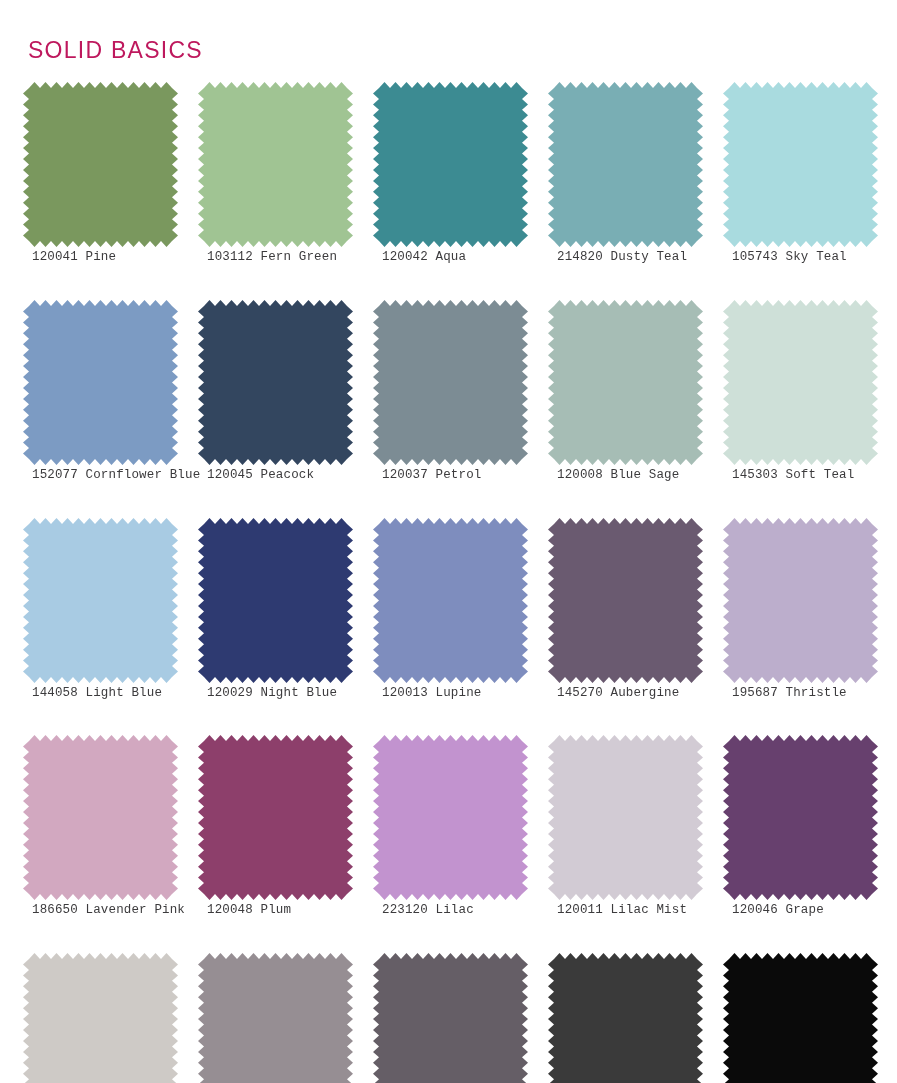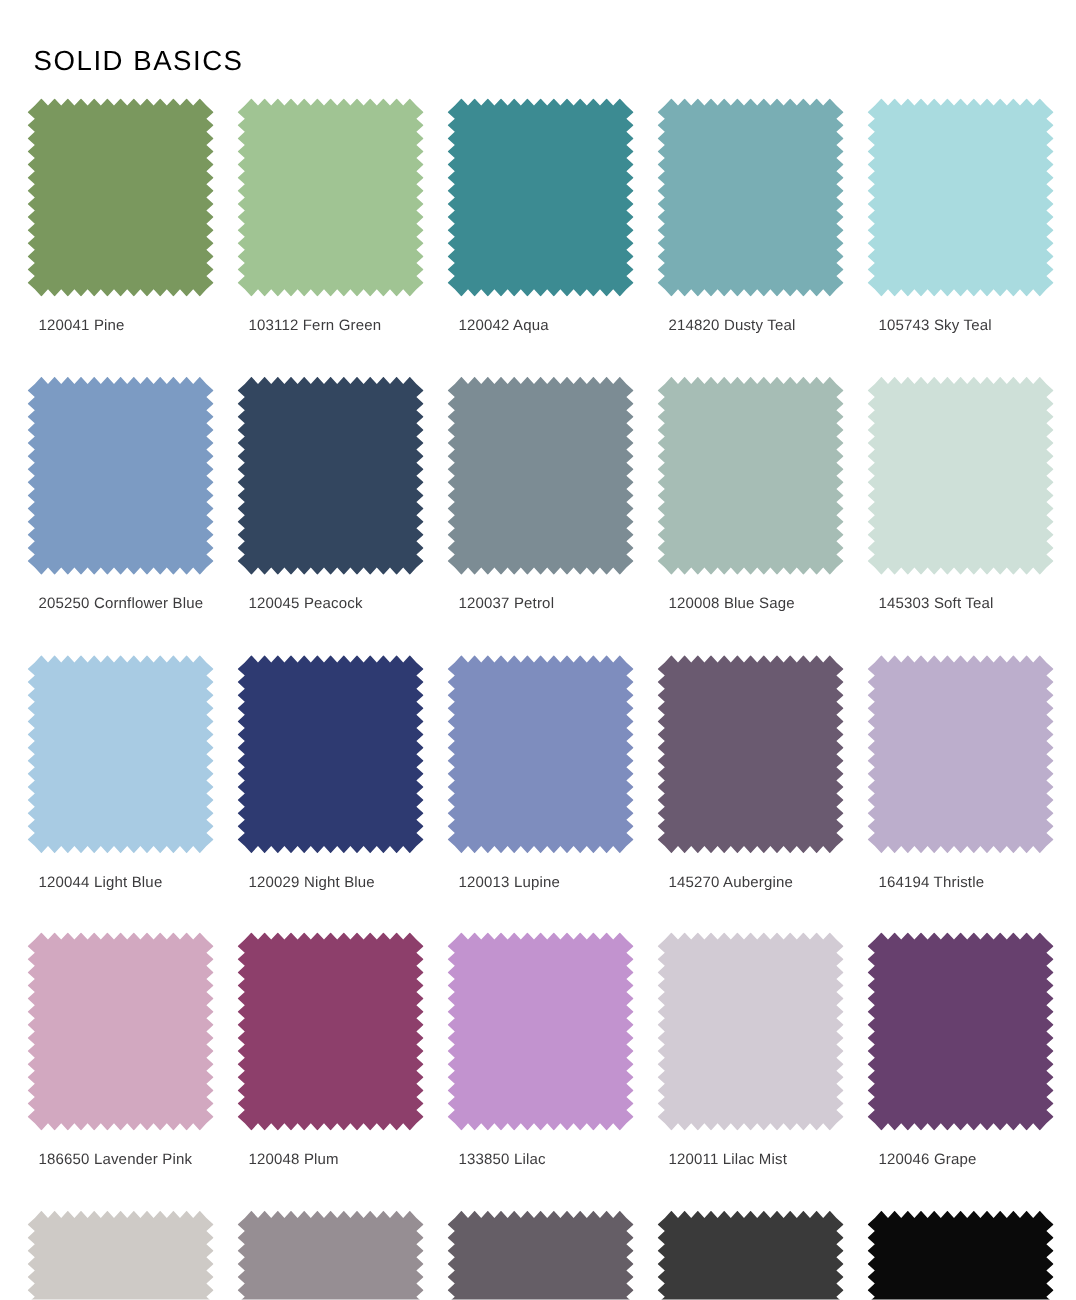--- a/index.html
+++ b/index.html
@@ -24,21 +24,21 @@
     background: #ffffff;
   }
 
   .page-title {
     position: absolute;
     left: 28px;
     top: 22px;
     font-size: 23px;
     font-weight: 300;
     letter-spacing: 0.055em;
-    color: #000000;
+    color: #be185d;
     font-family: "Liberation Sans", sans-serif;
     white-space: nowrap;
   }
 
   .swatch-grid {
     position: absolute;
     left: 23px;
     top: 82px;
     width: 856px;
     display: grid;
@@ -58,29 +58,29 @@
     display: block;
   }
 
   .swatch-chip svg {
     display: block;
     width: 155px;
     height: 165px;
   }
 
   .swatch-label {
-    margin-top: 18px;
+    margin-top: 4px;
     padding-left: 9px;
     font-size: 12.5px;
     font-weight: 400;
     letter-spacing: 0.012em;
     color: #3c3b3d;
     line-height: 1.1;
     white-space: nowrap;
-    font-family: Liberation Sans, sans-serif;
+    font-family: Liberation Mono, monospace;
   }
 </style>
 </head>
 <body>
 
 <div class="page">
 
   <h1 class="page-title">SOLID BASICS</h1>
 
   <div class="swatch-grid">
@@ -123,21 +123,21 @@
           </svg>
         </div>
         <div class="swatch-label">105743 Sky Teal</div>
       </div>
       <div class="swatch-cell">
         <div class="swatch-chip">
           <svg viewBox="0 0 155 165" width="155" height="165">
             <path d="M6.00,6.00 L11.50,0.00 L17.00,6.00 L22.50,0.00 L28.00,6.00 L33.50,0.00 L39.00,6.00 L44.50,0.00 L50.00,6.00 L55.50,0.00 L61.00,6.00 L66.50,0.00 L72.00,6.00 L77.50,0.00 L83.00,6.00 L88.50,0.00 L94.00,6.00 L99.50,0.00 L105.00,6.00 L110.50,0.00 L116.00,6.00 L121.50,0.00 L127.00,6.00 L132.50,0.00 L138.00,6.00 L143.50,0.00 L149.00,6.00 L155.00,11.46 L149.00,16.93 L155.00,22.39 L149.00,27.86 L155.00,33.32 L149.00,38.79 L155.00,44.25 L149.00,49.71 L155.00,55.18 L149.00,60.64 L155.00,66.11 L149.00,71.57 L155.00,77.04 L149.00,82.50 L155.00,87.96 L149.00,93.43 L155.00,98.89 L149.00,104.36 L155.00,109.82 L149.00,115.29 L155.00,120.75 L149.00,126.21 L155.00,131.68 L149.00,137.14 L155.00,142.61 L149.00,148.07 L155.00,153.54 L149.00,159.00 L143.50,165.00 L138.00,159.00 L132.50,165.00 L127.00,159.00 L121.50,165.00 L116.00,159.00 L110.50,165.00 L105.00,159.00 L99.50,165.00 L94.00,159.00 L88.50,165.00 L83.00,159.00 L77.50,165.00 L72.00,159.00 L66.50,165.00 L61.00,159.00 L55.50,165.00 L50.00,159.00 L44.50,165.00 L39.00,159.00 L33.50,165.00 L28.00,159.00 L22.50,165.00 L17.00,159.00 L11.50,165.00 L6.00,159.00 L0.00,153.54 L6.00,148.07 L0.00,142.61 L6.00,137.14 L0.00,131.68 L6.00,126.21 L0.00,120.75 L6.00,115.29 L0.00,109.82 L6.00,104.36 L0.00,98.89 L6.00,93.43 L0.00,87.96 L6.00,82.50 L0.00,77.04 L6.00,71.57 L0.00,66.11 L6.00,60.64 L0.00,55.18 L6.00,49.71 L0.00,44.25 L6.00,38.79 L0.00,33.32 L6.00,27.86 L0.00,22.39 L6.00,16.93 L0.00,11.46 Z" fill="#7c9bc3" shape-rendering="geometricPrecision"></path>
           </svg>
         </div>
-        <div class="swatch-label">205250 Cornflower Blue</div>
+        <div class="swatch-label">152077 Cornflower Blue</div>
       </div>
       <div class="swatch-cell">
         <div class="swatch-chip">
           <svg viewBox="0 0 155 165" width="155" height="165">
             <path d="M6.00,6.00 L11.50,0.00 L17.00,6.00 L22.50,0.00 L28.00,6.00 L33.50,0.00 L39.00,6.00 L44.50,0.00 L50.00,6.00 L55.50,0.00 L61.00,6.00 L66.50,0.00 L72.00,6.00 L77.50,0.00 L83.00,6.00 L88.50,0.00 L94.00,6.00 L99.50,0.00 L105.00,6.00 L110.50,0.00 L116.00,6.00 L121.50,0.00 L127.00,6.00 L132.50,0.00 L138.00,6.00 L143.50,0.00 L149.00,6.00 L155.00,11.46 L149.00,16.93 L155.00,22.39 L149.00,27.86 L155.00,33.32 L149.00,38.79 L155.00,44.25 L149.00,49.71 L155.00,55.18 L149.00,60.64 L155.00,66.11 L149.00,71.57 L155.00,77.04 L149.00,82.50 L155.00,87.96 L149.00,93.43 L155.00,98.89 L149.00,104.36 L155.00,109.82 L149.00,115.29 L155.00,120.75 L149.00,126.21 L155.00,131.68 L149.00,137.14 L155.00,142.61 L149.00,148.07 L155.00,153.54 L149.00,159.00 L143.50,165.00 L138.00,159.00 L132.50,165.00 L127.00,159.00 L121.50,165.00 L116.00,159.00 L110.50,165.00 L105.00,159.00 L99.50,165.00 L94.00,159.00 L88.50,165.00 L83.00,159.00 L77.50,165.00 L72.00,159.00 L66.50,165.00 L61.00,159.00 L55.50,165.00 L50.00,159.00 L44.50,165.00 L39.00,159.00 L33.50,165.00 L28.00,159.00 L22.50,165.00 L17.00,159.00 L11.50,165.00 L6.00,159.00 L0.00,153.54 L6.00,148.07 L0.00,142.61 L6.00,137.14 L0.00,131.68 L6.00,126.21 L0.00,120.75 L6.00,115.29 L0.00,109.82 L6.00,104.36 L0.00,98.89 L6.00,93.43 L0.00,87.96 L6.00,82.50 L0.00,77.04 L6.00,71.57 L0.00,66.11 L6.00,60.64 L0.00,55.18 L6.00,49.71 L0.00,44.25 L6.00,38.79 L0.00,33.32 L6.00,27.86 L0.00,22.39 L6.00,16.93 L0.00,11.46 Z" fill="#33465f" shape-rendering="geometricPrecision"></path>
           </svg>
         </div>
         <div class="swatch-label">120045 Peacock</div>
       </div>
       <div class="swatch-cell">
@@ -163,21 +163,21 @@
           </svg>
         </div>
         <div class="swatch-label">145303 Soft Teal</div>
       </div>
       <div class="swatch-cell">
         <div class="swatch-chip">
           <svg viewBox="0 0 155 165" width="155" height="165">
             <path d="M6.00,6.00 L11.50,0.00 L17.00,6.00 L22.50,0.00 L28.00,6.00 L33.50,0.00 L39.00,6.00 L44.50,0.00 L50.00,6.00 L55.50,0.00 L61.00,6.00 L66.50,0.00 L72.00,6.00 L77.50,0.00 L83.00,6.00 L88.50,0.00 L94.00,6.00 L99.50,0.00 L105.00,6.00 L110.50,0.00 L116.00,6.00 L121.50,0.00 L127.00,6.00 L132.50,0.00 L138.00,6.00 L143.50,0.00 L149.00,6.00 L155.00,11.46 L149.00,16.93 L155.00,22.39 L149.00,27.86 L155.00,33.32 L149.00,38.79 L155.00,44.25 L149.00,49.71 L155.00,55.18 L149.00,60.64 L155.00,66.11 L149.00,71.57 L155.00,77.04 L149.00,82.50 L155.00,87.96 L149.00,93.43 L155.00,98.89 L149.00,104.36 L155.00,109.82 L149.00,115.29 L155.00,120.75 L149.00,126.21 L155.00,131.68 L149.00,137.14 L155.00,142.61 L149.00,148.07 L155.00,153.54 L149.00,159.00 L143.50,165.00 L138.00,159.00 L132.50,165.00 L127.00,159.00 L121.50,165.00 L116.00,159.00 L110.50,165.00 L105.00,159.00 L99.50,165.00 L94.00,159.00 L88.50,165.00 L83.00,159.00 L77.50,165.00 L72.00,159.00 L66.50,165.00 L61.00,159.00 L55.50,165.00 L50.00,159.00 L44.50,165.00 L39.00,159.00 L33.50,165.00 L28.00,159.00 L22.50,165.00 L17.00,159.00 L11.50,165.00 L6.00,159.00 L0.00,153.54 L6.00,148.07 L0.00,142.61 L6.00,137.14 L0.00,131.68 L6.00,126.21 L0.00,120.75 L6.00,115.29 L0.00,109.82 L6.00,104.36 L0.00,98.89 L6.00,93.43 L0.00,87.96 L6.00,82.50 L0.00,77.04 L6.00,71.57 L0.00,66.11 L6.00,60.64 L0.00,55.18 L6.00,49.71 L0.00,44.25 L6.00,38.79 L0.00,33.32 L6.00,27.86 L0.00,22.39 L6.00,16.93 L0.00,11.46 Z" fill="#a8cbe3" shape-rendering="geometricPrecision"></path>
           </svg>
         </div>
-        <div class="swatch-label">120044 Light Blue</div>
+        <div class="swatch-label">144058 Light Blue</div>
       </div>
       <div class="swatch-cell">
         <div class="swatch-chip">
           <svg viewBox="0 0 155 165" width="155" height="165">
             <path d="M6.00,6.00 L11.50,0.00 L17.00,6.00 L22.50,0.00 L28.00,6.00 L33.50,0.00 L39.00,6.00 L44.50,0.00 L50.00,6.00 L55.50,0.00 L61.00,6.00 L66.50,0.00 L72.00,6.00 L77.50,0.00 L83.00,6.00 L88.50,0.00 L94.00,6.00 L99.50,0.00 L105.00,6.00 L110.50,0.00 L116.00,6.00 L121.50,0.00 L127.00,6.00 L132.50,0.00 L138.00,6.00 L143.50,0.00 L149.00,6.00 L155.00,11.46 L149.00,16.93 L155.00,22.39 L149.00,27.86 L155.00,33.32 L149.00,38.79 L155.00,44.25 L149.00,49.71 L155.00,55.18 L149.00,60.64 L155.00,66.11 L149.00,71.57 L155.00,77.04 L149.00,82.50 L155.00,87.96 L149.00,93.43 L155.00,98.89 L149.00,104.36 L155.00,109.82 L149.00,115.29 L155.00,120.75 L149.00,126.21 L155.00,131.68 L149.00,137.14 L155.00,142.61 L149.00,148.07 L155.00,153.54 L149.00,159.00 L143.50,165.00 L138.00,159.00 L132.50,165.00 L127.00,159.00 L121.50,165.00 L116.00,159.00 L110.50,165.00 L105.00,159.00 L99.50,165.00 L94.00,159.00 L88.50,165.00 L83.00,159.00 L77.50,165.00 L72.00,159.00 L66.50,165.00 L61.00,159.00 L55.50,165.00 L50.00,159.00 L44.50,165.00 L39.00,159.00 L33.50,165.00 L28.00,159.00 L22.50,165.00 L17.00,159.00 L11.50,165.00 L6.00,159.00 L0.00,153.54 L6.00,148.07 L0.00,142.61 L6.00,137.14 L0.00,131.68 L6.00,126.21 L0.00,120.75 L6.00,115.29 L0.00,109.82 L6.00,104.36 L0.00,98.89 L6.00,93.43 L0.00,87.96 L6.00,82.50 L0.00,77.04 L6.00,71.57 L0.00,66.11 L6.00,60.64 L0.00,55.18 L6.00,49.71 L0.00,44.25 L6.00,38.79 L0.00,33.32 L6.00,27.86 L0.00,22.39 L6.00,16.93 L0.00,11.46 Z" fill="#2e3a71" shape-rendering="geometricPrecision"></path>
           </svg>
         </div>
         <div class="swatch-label">120029 Night Blue</div>
       </div>
       <div class="swatch-cell">
@@ -195,21 +195,21 @@
           </svg>
         </div>
         <div class="swatch-label">145270 Aubergine</div>
       </div>
       <div class="swatch-cell">
         <div class="swatch-chip">
           <svg viewBox="0 0 155 165" width="155" height="165">
             <path d="M6.00,6.00 L11.50,0.00 L17.00,6.00 L22.50,0.00 L28.00,6.00 L33.50,0.00 L39.00,6.00 L44.50,0.00 L50.00,6.00 L55.50,0.00 L61.00,6.00 L66.50,0.00 L72.00,6.00 L77.50,0.00 L83.00,6.00 L88.50,0.00 L94.00,6.00 L99.50,0.00 L105.00,6.00 L110.50,0.00 L116.00,6.00 L121.50,0.00 L127.00,6.00 L132.50,0.00 L138.00,6.00 L143.50,0.00 L149.00,6.00 L155.00,11.46 L149.00,16.93 L155.00,22.39 L149.00,27.86 L155.00,33.32 L149.00,38.79 L155.00,44.25 L149.00,49.71 L155.00,55.18 L149.00,60.64 L155.00,66.11 L149.00,71.57 L155.00,77.04 L149.00,82.50 L155.00,87.96 L149.00,93.43 L155.00,98.89 L149.00,104.36 L155.00,109.82 L149.00,115.29 L155.00,120.75 L149.00,126.21 L155.00,131.68 L149.00,137.14 L155.00,142.61 L149.00,148.07 L155.00,153.54 L149.00,159.00 L143.50,165.00 L138.00,159.00 L132.50,165.00 L127.00,159.00 L121.50,165.00 L116.00,159.00 L110.50,165.00 L105.00,159.00 L99.50,165.00 L94.00,159.00 L88.50,165.00 L83.00,159.00 L77.50,165.00 L72.00,159.00 L66.50,165.00 L61.00,159.00 L55.50,165.00 L50.00,159.00 L44.50,165.00 L39.00,159.00 L33.50,165.00 L28.00,159.00 L22.50,165.00 L17.00,159.00 L11.50,165.00 L6.00,159.00 L0.00,153.54 L6.00,148.07 L0.00,142.61 L6.00,137.14 L0.00,131.68 L6.00,126.21 L0.00,120.75 L6.00,115.29 L0.00,109.82 L6.00,104.36 L0.00,98.89 L6.00,93.43 L0.00,87.96 L6.00,82.50 L0.00,77.04 L6.00,71.57 L0.00,66.11 L6.00,60.64 L0.00,55.18 L6.00,49.71 L0.00,44.25 L6.00,38.79 L0.00,33.32 L6.00,27.86 L0.00,22.39 L6.00,16.93 L0.00,11.46 Z" fill="#bcaecc" shape-rendering="geometricPrecision"></path>
           </svg>
         </div>
-        <div class="swatch-label">164194 Thristle</div>
+        <div class="swatch-label">195687 Thristle</div>
       </div>
       <div class="swatch-cell">
         <div class="swatch-chip">
           <svg viewBox="0 0 155 165" width="155" height="165">
             <path d="M6.00,6.00 L11.50,0.00 L17.00,6.00 L22.50,0.00 L28.00,6.00 L33.50,0.00 L39.00,6.00 L44.50,0.00 L50.00,6.00 L55.50,0.00 L61.00,6.00 L66.50,0.00 L72.00,6.00 L77.50,0.00 L83.00,6.00 L88.50,0.00 L94.00,6.00 L99.50,0.00 L105.00,6.00 L110.50,0.00 L116.00,6.00 L121.50,0.00 L127.00,6.00 L132.50,0.00 L138.00,6.00 L143.50,0.00 L149.00,6.00 L155.00,11.46 L149.00,16.93 L155.00,22.39 L149.00,27.86 L155.00,33.32 L149.00,38.79 L155.00,44.25 L149.00,49.71 L155.00,55.18 L149.00,60.64 L155.00,66.11 L149.00,71.57 L155.00,77.04 L149.00,82.50 L155.00,87.96 L149.00,93.43 L155.00,98.89 L149.00,104.36 L155.00,109.82 L149.00,115.29 L155.00,120.75 L149.00,126.21 L155.00,131.68 L149.00,137.14 L155.00,142.61 L149.00,148.07 L155.00,153.54 L149.00,159.00 L143.50,165.00 L138.00,159.00 L132.50,165.00 L127.00,159.00 L121.50,165.00 L116.00,159.00 L110.50,165.00 L105.00,159.00 L99.50,165.00 L94.00,159.00 L88.50,165.00 L83.00,159.00 L77.50,165.00 L72.00,159.00 L66.50,165.00 L61.00,159.00 L55.50,165.00 L50.00,159.00 L44.50,165.00 L39.00,159.00 L33.50,165.00 L28.00,159.00 L22.50,165.00 L17.00,159.00 L11.50,165.00 L6.00,159.00 L0.00,153.54 L6.00,148.07 L0.00,142.61 L6.00,137.14 L0.00,131.68 L6.00,126.21 L0.00,120.75 L6.00,115.29 L0.00,109.82 L6.00,104.36 L0.00,98.89 L6.00,93.43 L0.00,87.96 L6.00,82.50 L0.00,77.04 L6.00,71.57 L0.00,66.11 L6.00,60.64 L0.00,55.18 L6.00,49.71 L0.00,44.25 L6.00,38.79 L0.00,33.32 L6.00,27.86 L0.00,22.39 L6.00,16.93 L0.00,11.46 Z" fill="#d2a8c0" shape-rendering="geometricPrecision"></path>
           </svg>
         </div>
         <div class="swatch-label">186650 Lavender Pink</div>
       </div>
       <div class="swatch-cell">
@@ -219,21 +219,21 @@
           </svg>
         </div>
         <div class="swatch-label">120048 Plum</div>
       </div>
       <div class="swatch-cell">
         <div class="swatch-chip">
           <svg viewBox="0 0 155 165" width="155" height="165">
             <path d="M6.00,6.00 L11.50,0.00 L17.00,6.00 L22.50,0.00 L28.00,6.00 L33.50,0.00 L39.00,6.00 L44.50,0.00 L50.00,6.00 L55.50,0.00 L61.00,6.00 L66.50,0.00 L72.00,6.00 L77.50,0.00 L83.00,6.00 L88.50,0.00 L94.00,6.00 L99.50,0.00 L105.00,6.00 L110.50,0.00 L116.00,6.00 L121.50,0.00 L127.00,6.00 L132.50,0.00 L138.00,6.00 L143.50,0.00 L149.00,6.00 L155.00,11.46 L149.00,16.93 L155.00,22.39 L149.00,27.86 L155.00,33.32 L149.00,38.79 L155.00,44.25 L149.00,49.71 L155.00,55.18 L149.00,60.64 L155.00,66.11 L149.00,71.57 L155.00,77.04 L149.00,82.50 L155.00,87.96 L149.00,93.43 L155.00,98.89 L149.00,104.36 L155.00,109.82 L149.00,115.29 L155.00,120.75 L149.00,126.21 L155.00,131.68 L149.00,137.14 L155.00,142.61 L149.00,148.07 L155.00,153.54 L149.00,159.00 L143.50,165.00 L138.00,159.00 L132.50,165.00 L127.00,159.00 L121.50,165.00 L116.00,159.00 L110.50,165.00 L105.00,159.00 L99.50,165.00 L94.00,159.00 L88.50,165.00 L83.00,159.00 L77.50,165.00 L72.00,159.00 L66.50,165.00 L61.00,159.00 L55.50,165.00 L50.00,159.00 L44.50,165.00 L39.00,159.00 L33.50,165.00 L28.00,159.00 L22.50,165.00 L17.00,159.00 L11.50,165.00 L6.00,159.00 L0.00,153.54 L6.00,148.07 L0.00,142.61 L6.00,137.14 L0.00,131.68 L6.00,126.21 L0.00,120.75 L6.00,115.29 L0.00,109.82 L6.00,104.36 L0.00,98.89 L6.00,93.43 L0.00,87.96 L6.00,82.50 L0.00,77.04 L6.00,71.57 L0.00,66.11 L6.00,60.64 L0.00,55.18 L6.00,49.71 L0.00,44.25 L6.00,38.79 L0.00,33.32 L6.00,27.86 L0.00,22.39 L6.00,16.93 L0.00,11.46 Z" fill="#c293cf" shape-rendering="geometricPrecision"></path>
           </svg>
         </div>
-        <div class="swatch-label">133850 Lilac</div>
+        <div class="swatch-label">223120 Lilac</div>
       </div>
       <div class="swatch-cell">
         <div class="swatch-chip">
           <svg viewBox="0 0 155 165" width="155" height="165">
             <path d="M6.00,6.00 L11.50,0.00 L17.00,6.00 L22.50,0.00 L28.00,6.00 L33.50,0.00 L39.00,6.00 L44.50,0.00 L50.00,6.00 L55.50,0.00 L61.00,6.00 L66.50,0.00 L72.00,6.00 L77.50,0.00 L83.00,6.00 L88.50,0.00 L94.00,6.00 L99.50,0.00 L105.00,6.00 L110.50,0.00 L116.00,6.00 L121.50,0.00 L127.00,6.00 L132.50,0.00 L138.00,6.00 L143.50,0.00 L149.00,6.00 L155.00,11.46 L149.00,16.93 L155.00,22.39 L149.00,27.86 L155.00,33.32 L149.00,38.79 L155.00,44.25 L149.00,49.71 L155.00,55.18 L149.00,60.64 L155.00,66.11 L149.00,71.57 L155.00,77.04 L149.00,82.50 L155.00,87.96 L149.00,93.43 L155.00,98.89 L149.00,104.36 L155.00,109.82 L149.00,115.29 L155.00,120.75 L149.00,126.21 L155.00,131.68 L149.00,137.14 L155.00,142.61 L149.00,148.07 L155.00,153.54 L149.00,159.00 L143.50,165.00 L138.00,159.00 L132.50,165.00 L127.00,159.00 L121.50,165.00 L116.00,159.00 L110.50,165.00 L105.00,159.00 L99.50,165.00 L94.00,159.00 L88.50,165.00 L83.00,159.00 L77.50,165.00 L72.00,159.00 L66.50,165.00 L61.00,159.00 L55.50,165.00 L50.00,159.00 L44.50,165.00 L39.00,159.00 L33.50,165.00 L28.00,159.00 L22.50,165.00 L17.00,159.00 L11.50,165.00 L6.00,159.00 L0.00,153.54 L6.00,148.07 L0.00,142.61 L6.00,137.14 L0.00,131.68 L6.00,126.21 L0.00,120.75 L6.00,115.29 L0.00,109.82 L6.00,104.36 L0.00,98.89 L6.00,93.43 L0.00,87.96 L6.00,82.50 L0.00,77.04 L6.00,71.57 L0.00,66.11 L6.00,60.64 L0.00,55.18 L6.00,49.71 L0.00,44.25 L6.00,38.79 L0.00,33.32 L6.00,27.86 L0.00,22.39 L6.00,16.93 L0.00,11.46 Z" fill="#d2cbd4" shape-rendering="geometricPrecision"></path>
           </svg>
         </div>
         <div class="swatch-label">120011 Lilac Mist</div>
       </div>
       <div class="swatch-cell">

